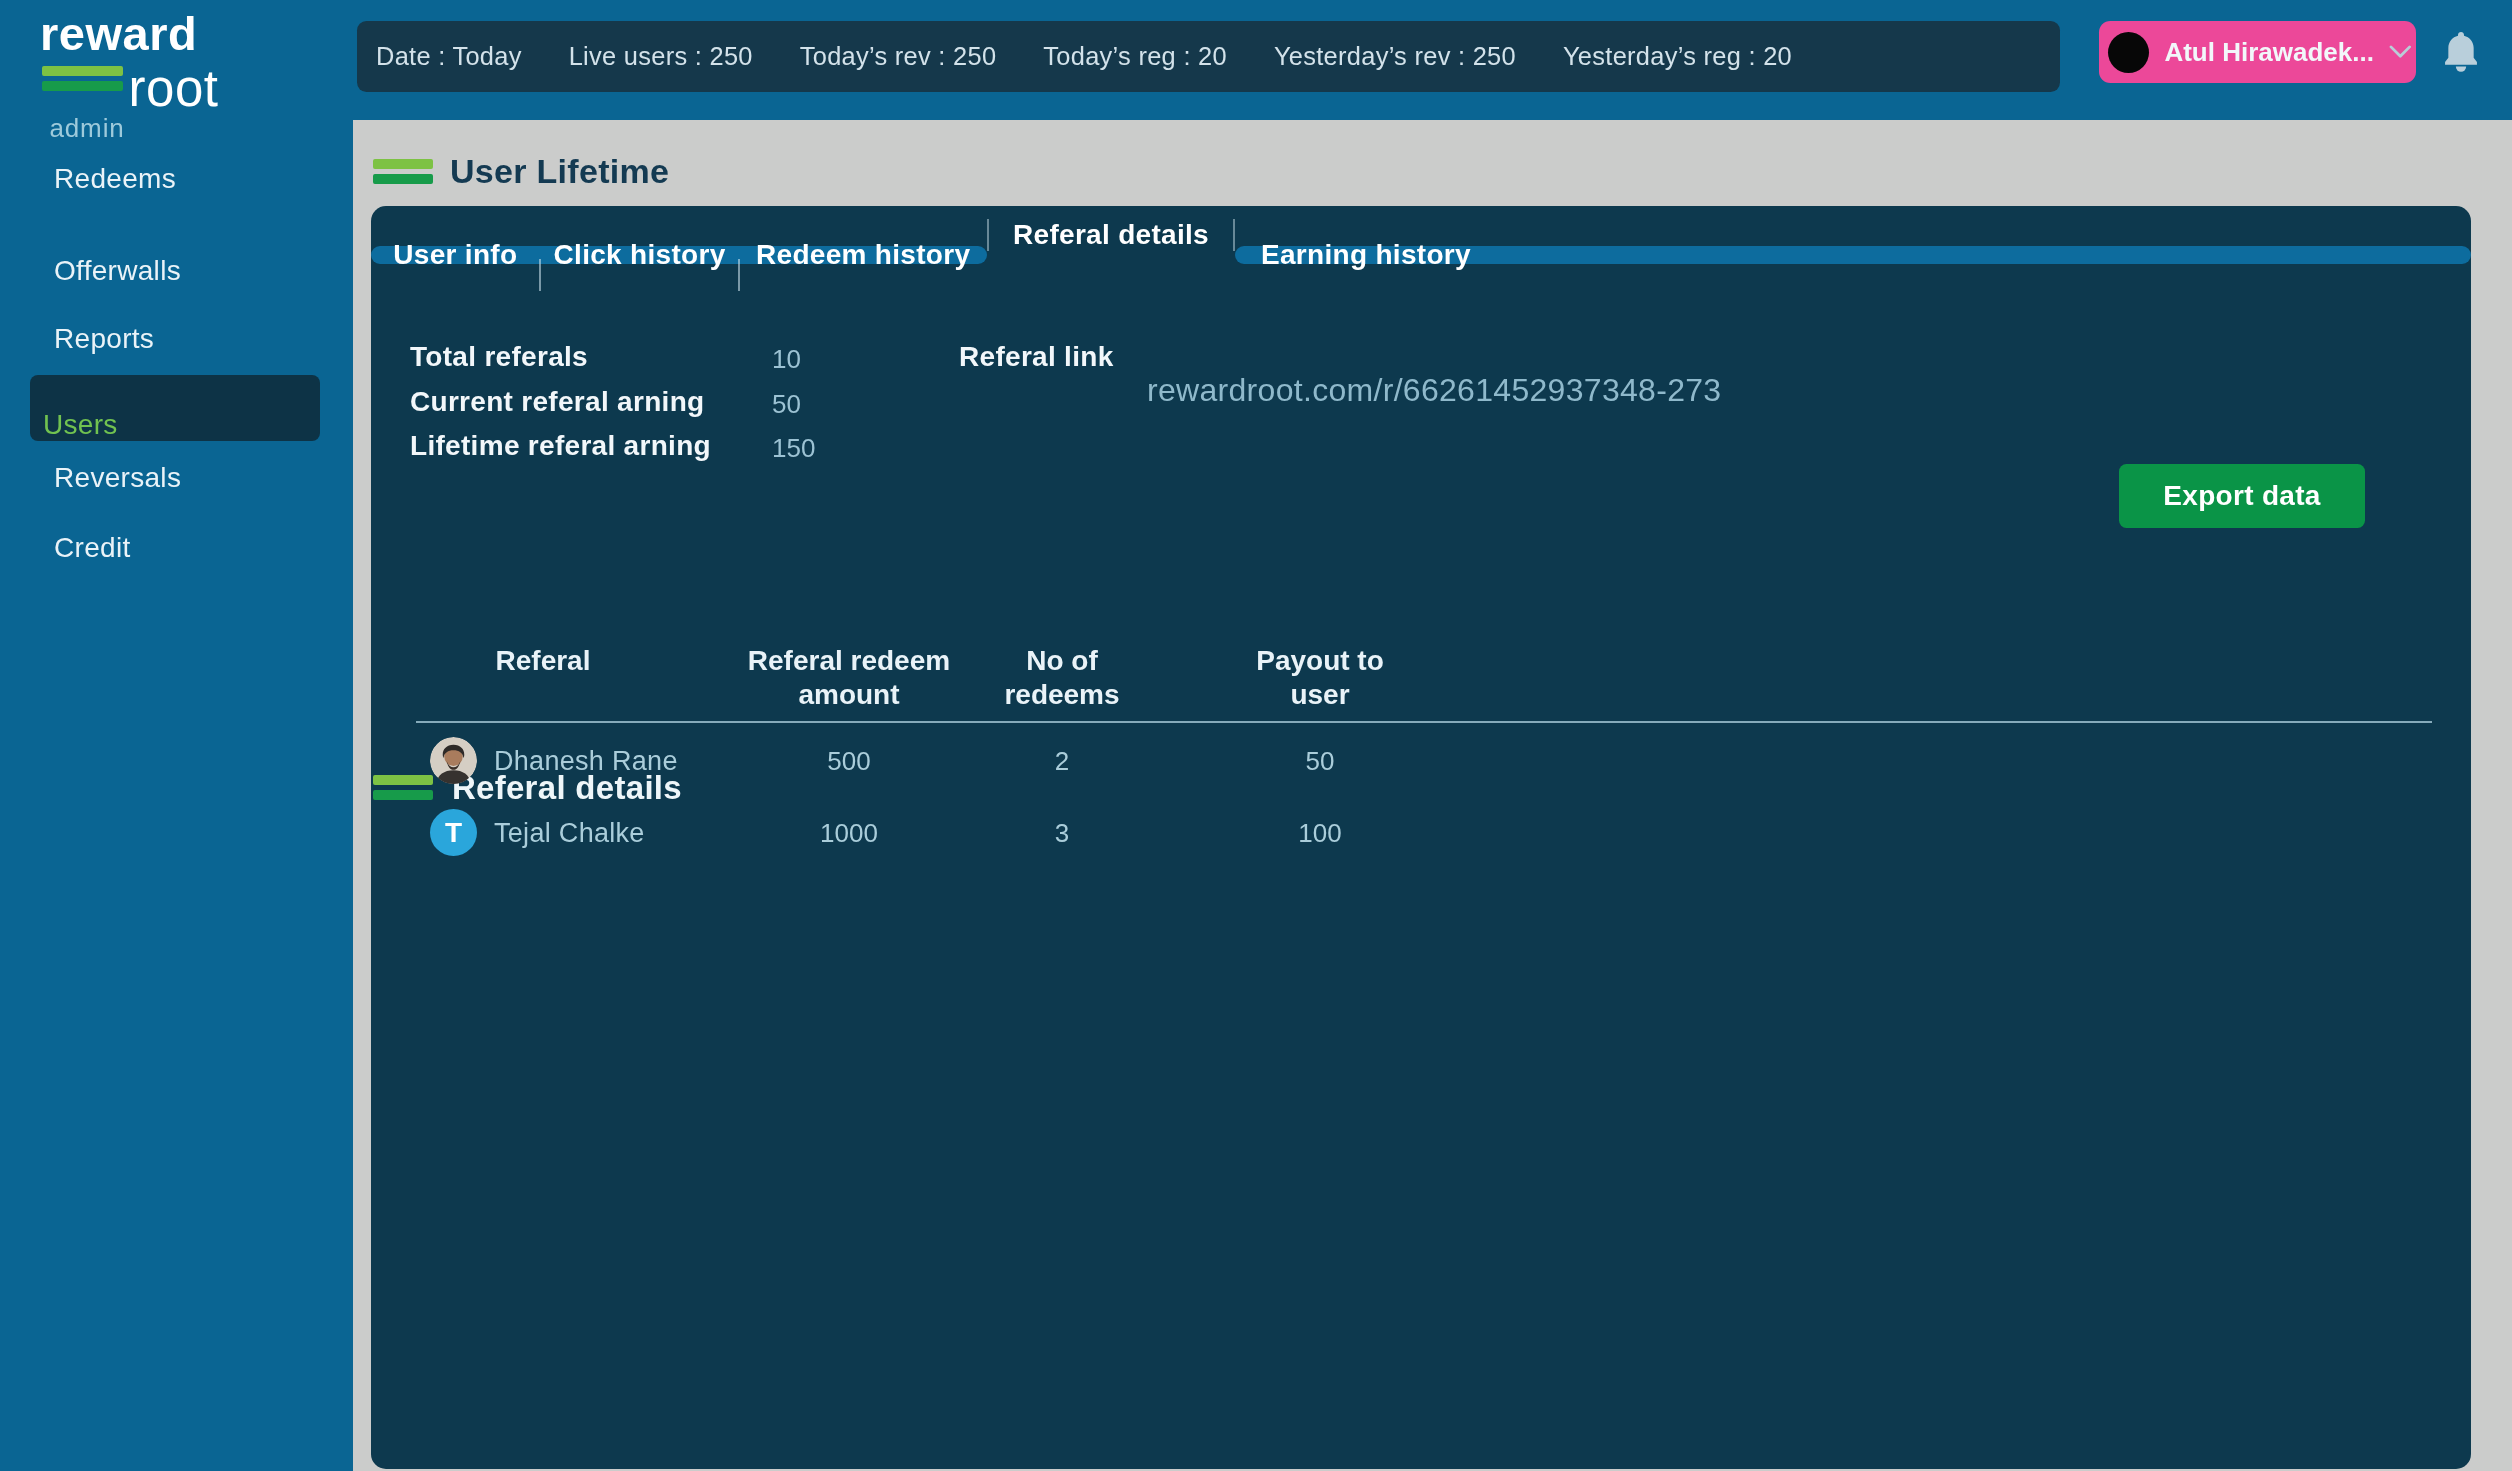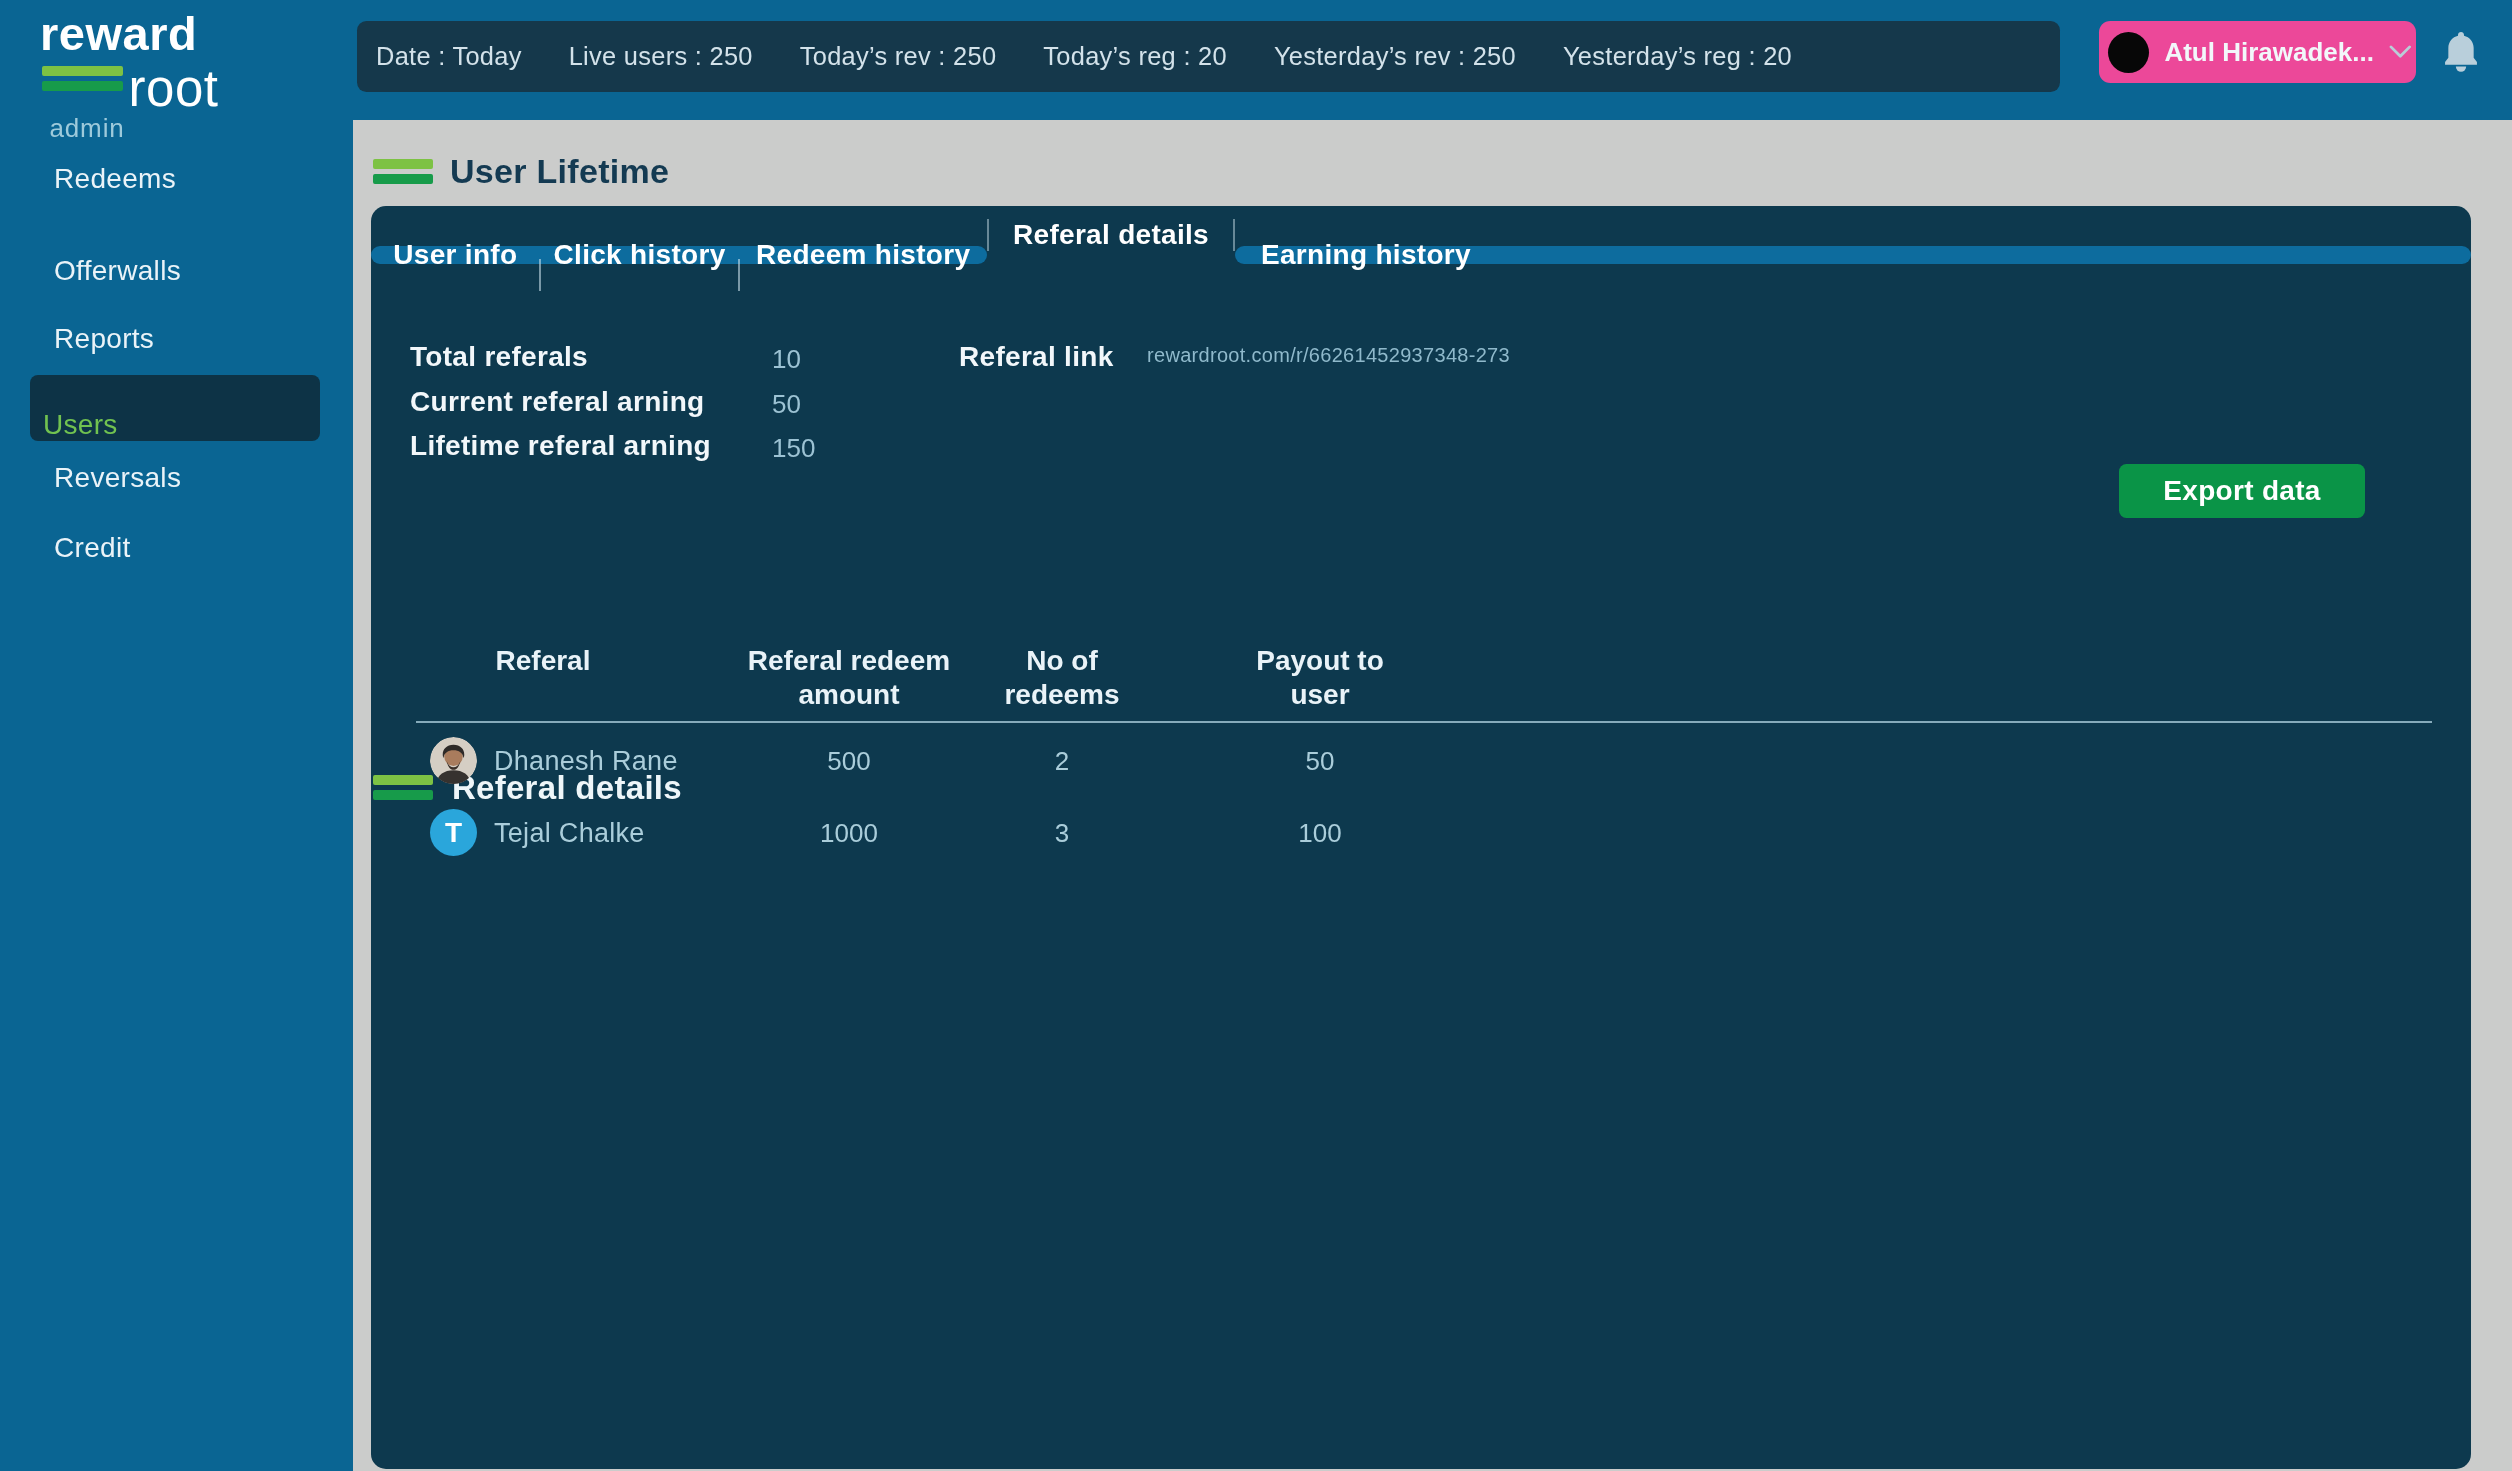--- a/index.html
+++ b/index.html
@@ -67,23 +67,23 @@
   .tab-sep::after { content:""; position:absolute; right:-0.9px; top:13px; height:32px; width:1.9px;
          background:rgba(214,234,243,.55); }
   .tab-active { width:248px; display:flex; align-items:center; justify-content:center;
          color:#ffffff; font-size:28px; font-weight:700; position:relative; cursor:pointer; letter-spacing:0.3px; }
   .tab-active .edge { position:absolute; top:13px; height:32px; width:1.9px; background:rgba(214,234,243,.45); }
   .edge-l { left:0; } .edge-r { right:0; }
 
   
   .sum-label { font-size:28px; font-weight:700; color:#f2f7fa; letter-spacing:0.3px; white-space:nowrap; }
   .sum-value { font-size:26px; color:#9cc2d3; white-space:nowrap; }
-  .link-value { font-size:20px; color:#8fb9cb; letter-spacing:0.3px; cursor:pointer; white-space:nowrap; }
-
-  .export-btn { left:1748px; top:258px; width:246px; height:54px; background:#0a9447;
+  .link-value { font-size:32px; color:#8fb9cb; letter-spacing:0.3px; cursor:pointer; white-space:nowrap;margin-top:28px; }
+
+  .export-btn { left:1748px; top:258px; width:246px; height:64px; background:#0a9447;
                 border-radius:7.5px; display:flex; align-items:center; justify-content:center;
                 color:#ffffff; font-size:28px; font-weight:700; cursor:pointer; letter-spacing:0.3px; }
 
   
   .section-head { left:1.9px; top:556px; height:51px; display:flex; align-items:center; gap:19px; }
   .section-title { font-size:33px; font-weight:800; color:#eef6f9; letter-spacing:0.3px; }
 
   
   .th { position:absolute; top:438px; transform:translateX(-50%); text-align:center;
         white-space:pre-line; font-size:28px; font-weight:700; color:#e9f3f8; line-height:34px; }

